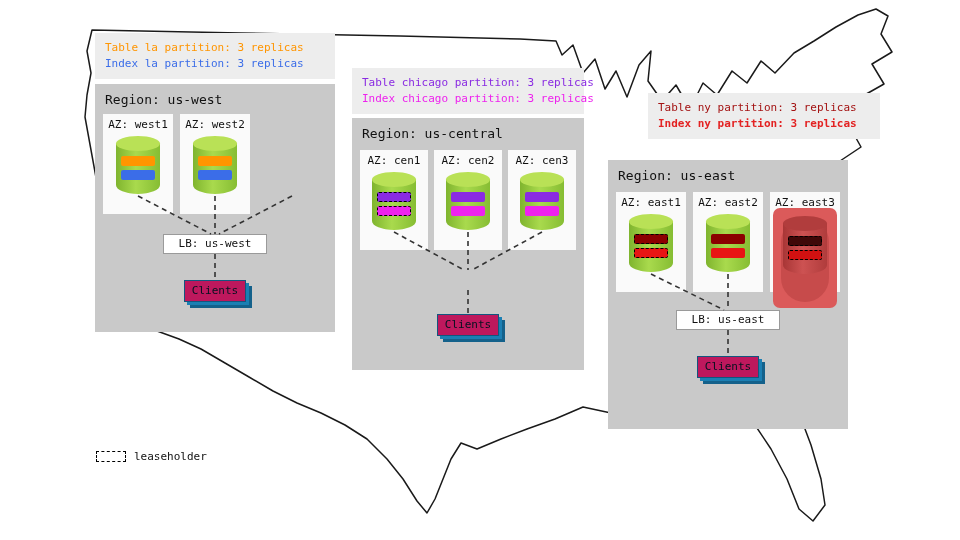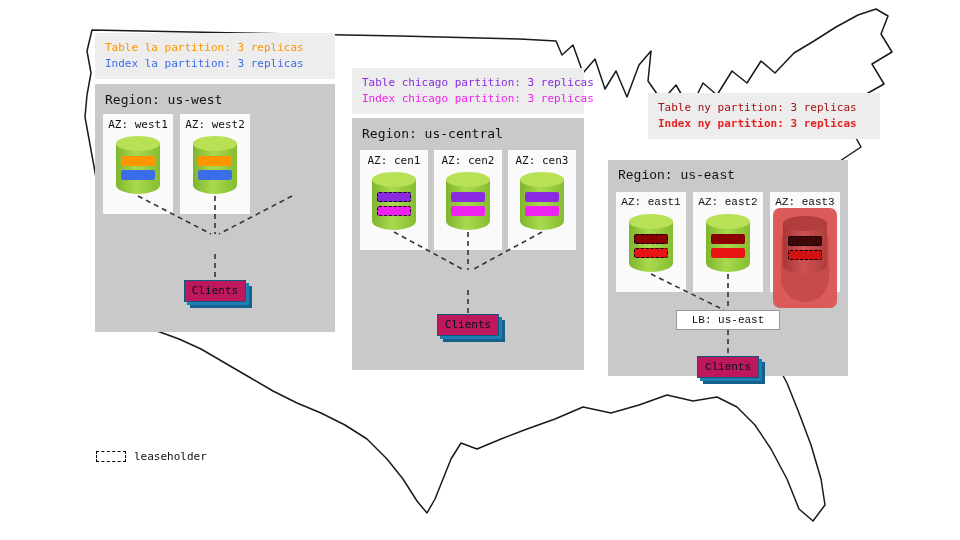--- a/index.html
+++ b/index.html
@@ -86,20 +86,21 @@
   <div class="az" style="left:85px;top:30px;">
     <div class="az-label">AZ: west2</div>
     <div class="cyl">
       <div class="cyl-body"></div>
       <div class="cyl-top"></div>
       <div class="bar bar1" style="background-color: rgb(255, 149, 0);"></div>
       <div class="bar bar2" style="background-color: rgb(59, 109, 232);"></div>
     </div>
   </div>
 
+  <div class="lb" style="left:68px;top:150px;width:104px;">LB: us-west</div>
   <div class="clients" style="left:89px;top:196px;">
     <span>Clients</span>
   </div>
 </div>
 
 <div class="ann" style="left:352px;top:68px;width:212px;">
   <div style="color: rgb(138, 43, 226);">Table chicago partition: 3 replicas</div>
   <div style="color: rgb(238, 34, 238);">Index chicago partition: 3 replicas</div>
 </div>
 
@@ -137,21 +138,21 @@
   <div class="clients" style="left:85px;top:196px;">
     <span>Clients</span>
   </div>
 </div>
 
 <div class="ann" style="left:608px;top:93px;width:212px;margin-left:40px;">
   <div style="color: rgb(163, 18, 18);">Table ny partition: 3 replicas</div>
   <div style="color: rgb(227, 34, 34); font-weight: bold;">Index ny partition: 3 replicas</div>
 </div>
 
-<div class="region" style="left:608px;top:160px;width:240px;height:216px;font-family:Liberation Mono, monospace;">
+<div class="region" style="left:608px;top:160px;width:240px;height:269px;">
   <div class="region-title">Region: us-east</div>
 
   <div class="az" style="left:8px;top:32px;">
     <div class="az-label">AZ: east1</div>
     <div class="cyl">
       <div class="cyl-body"></div>
       <div class="cyl-top"></div>
       <div class="bar bar1 lh" style="background-color: rgb(139, 0, 0);"></div>
       <div class="bar bar2 lh" style="background-color: rgb(232, 20, 20);"></div>
     </div>

